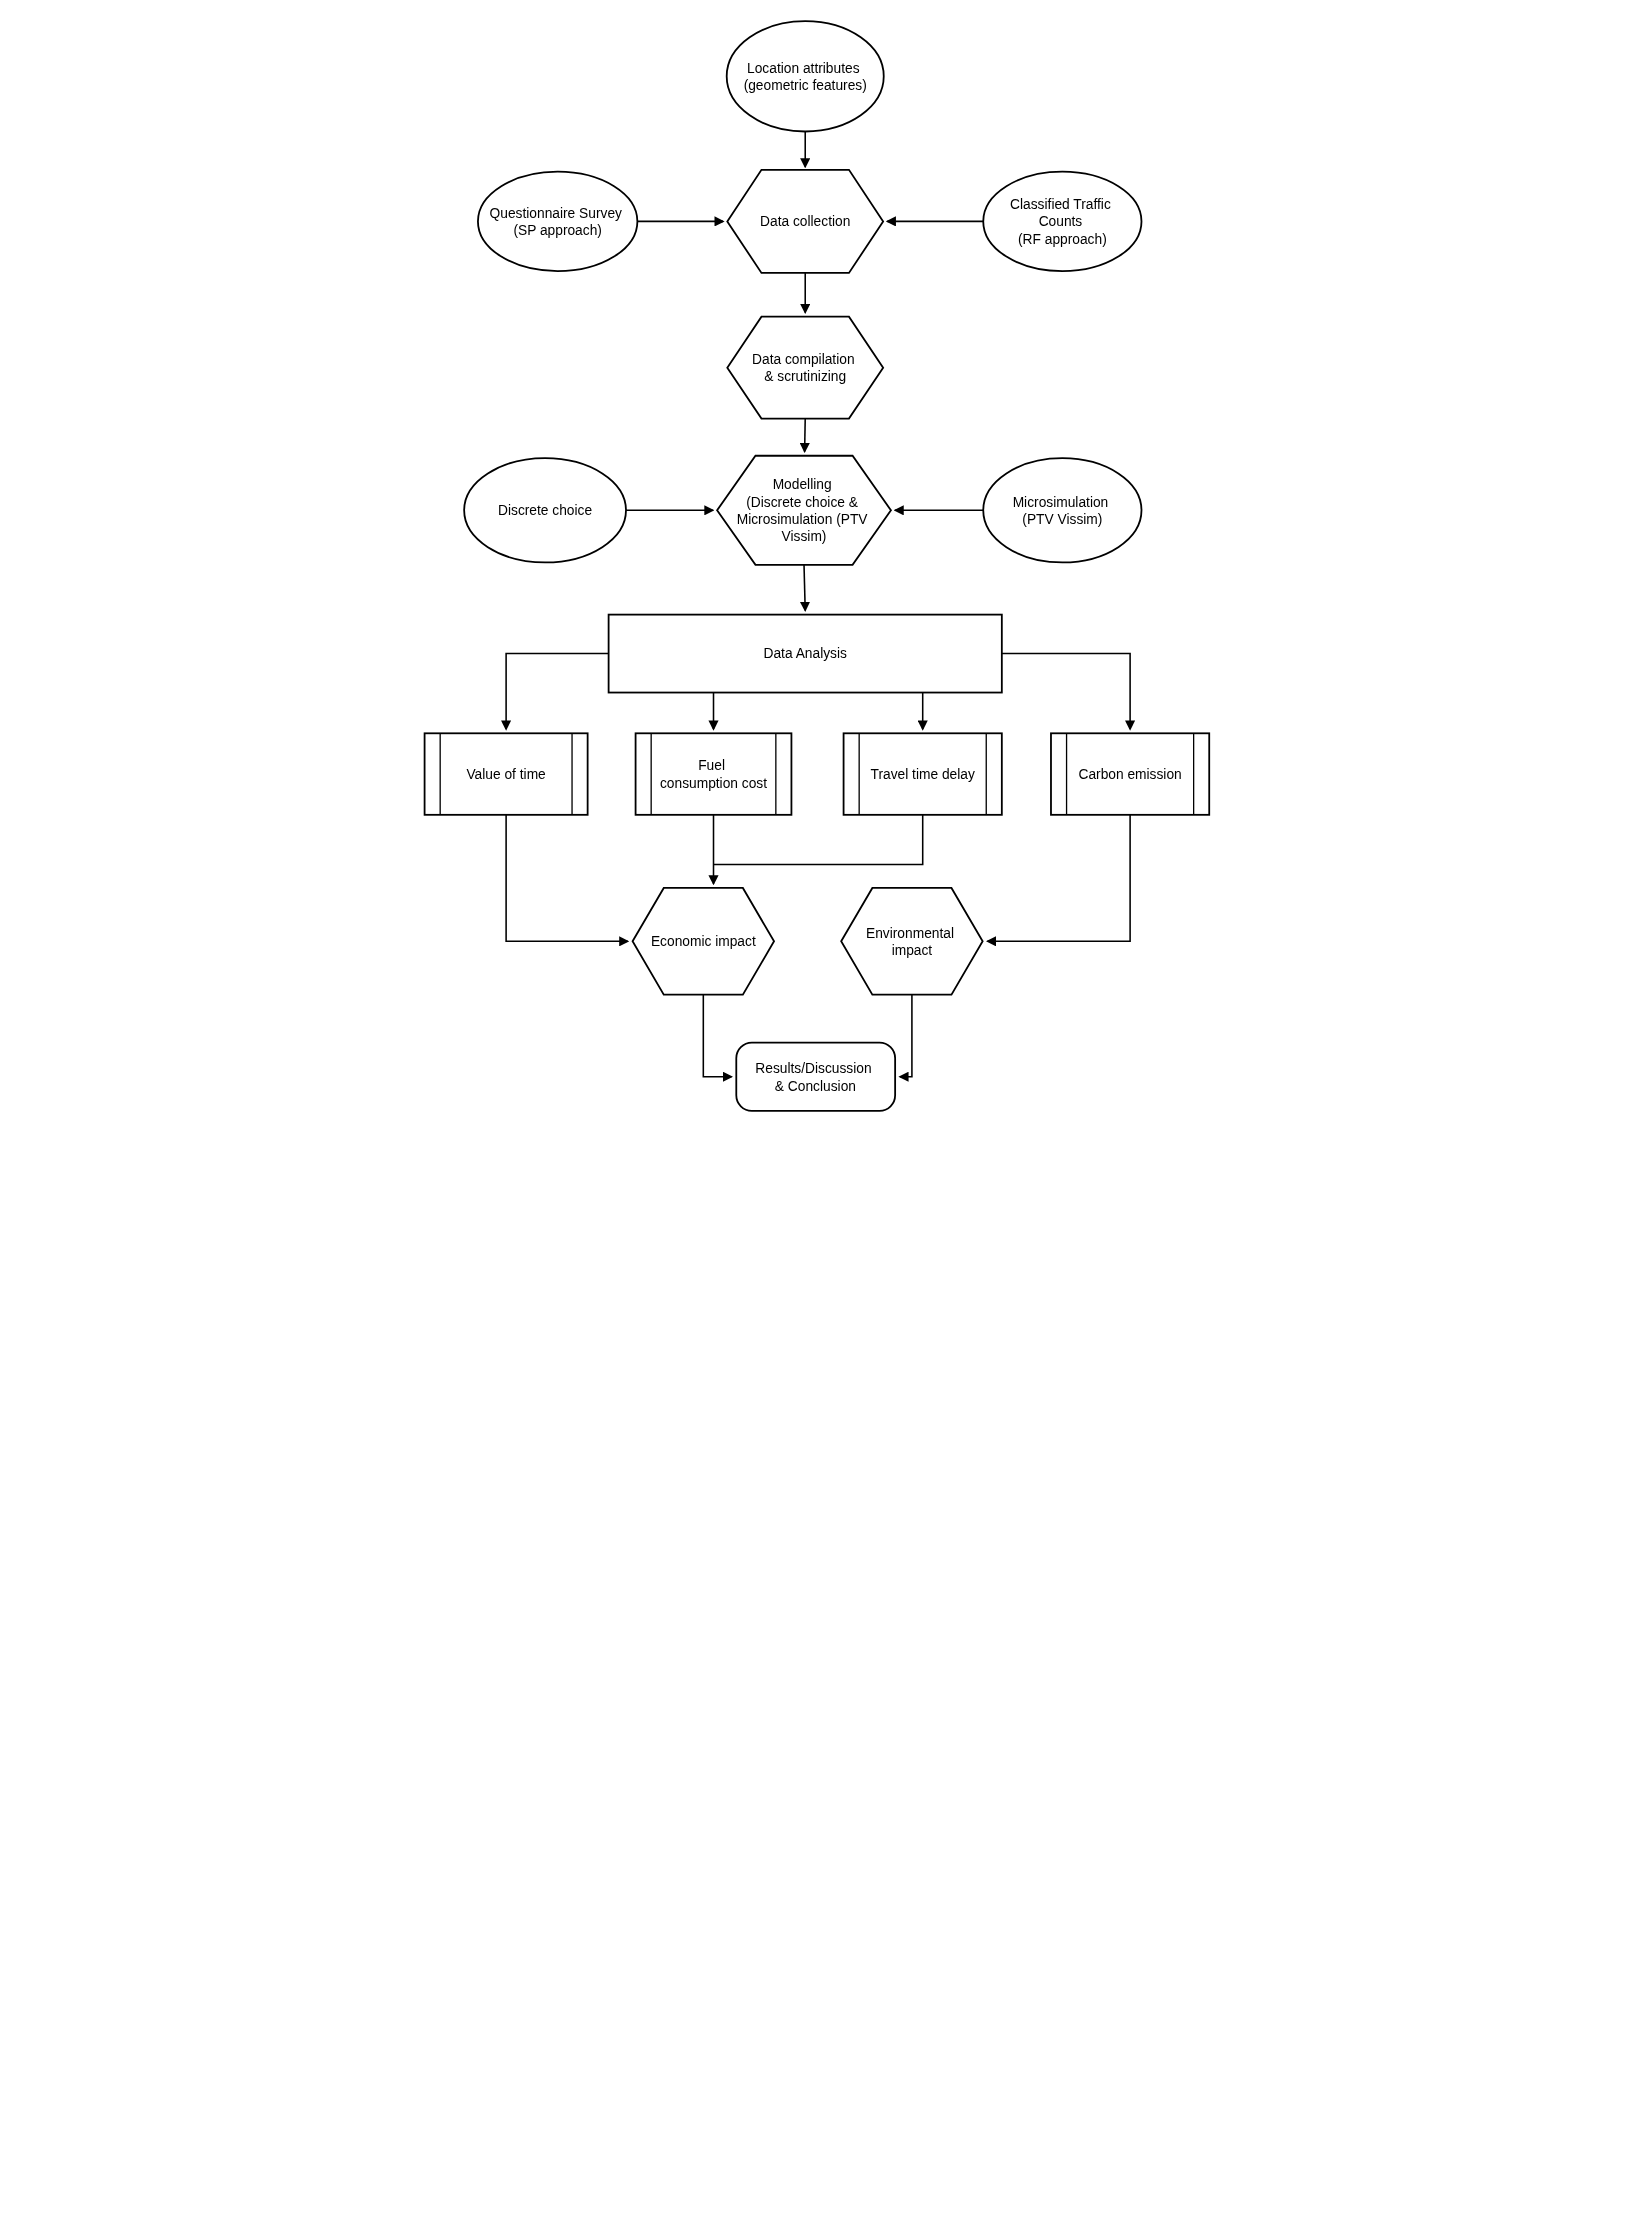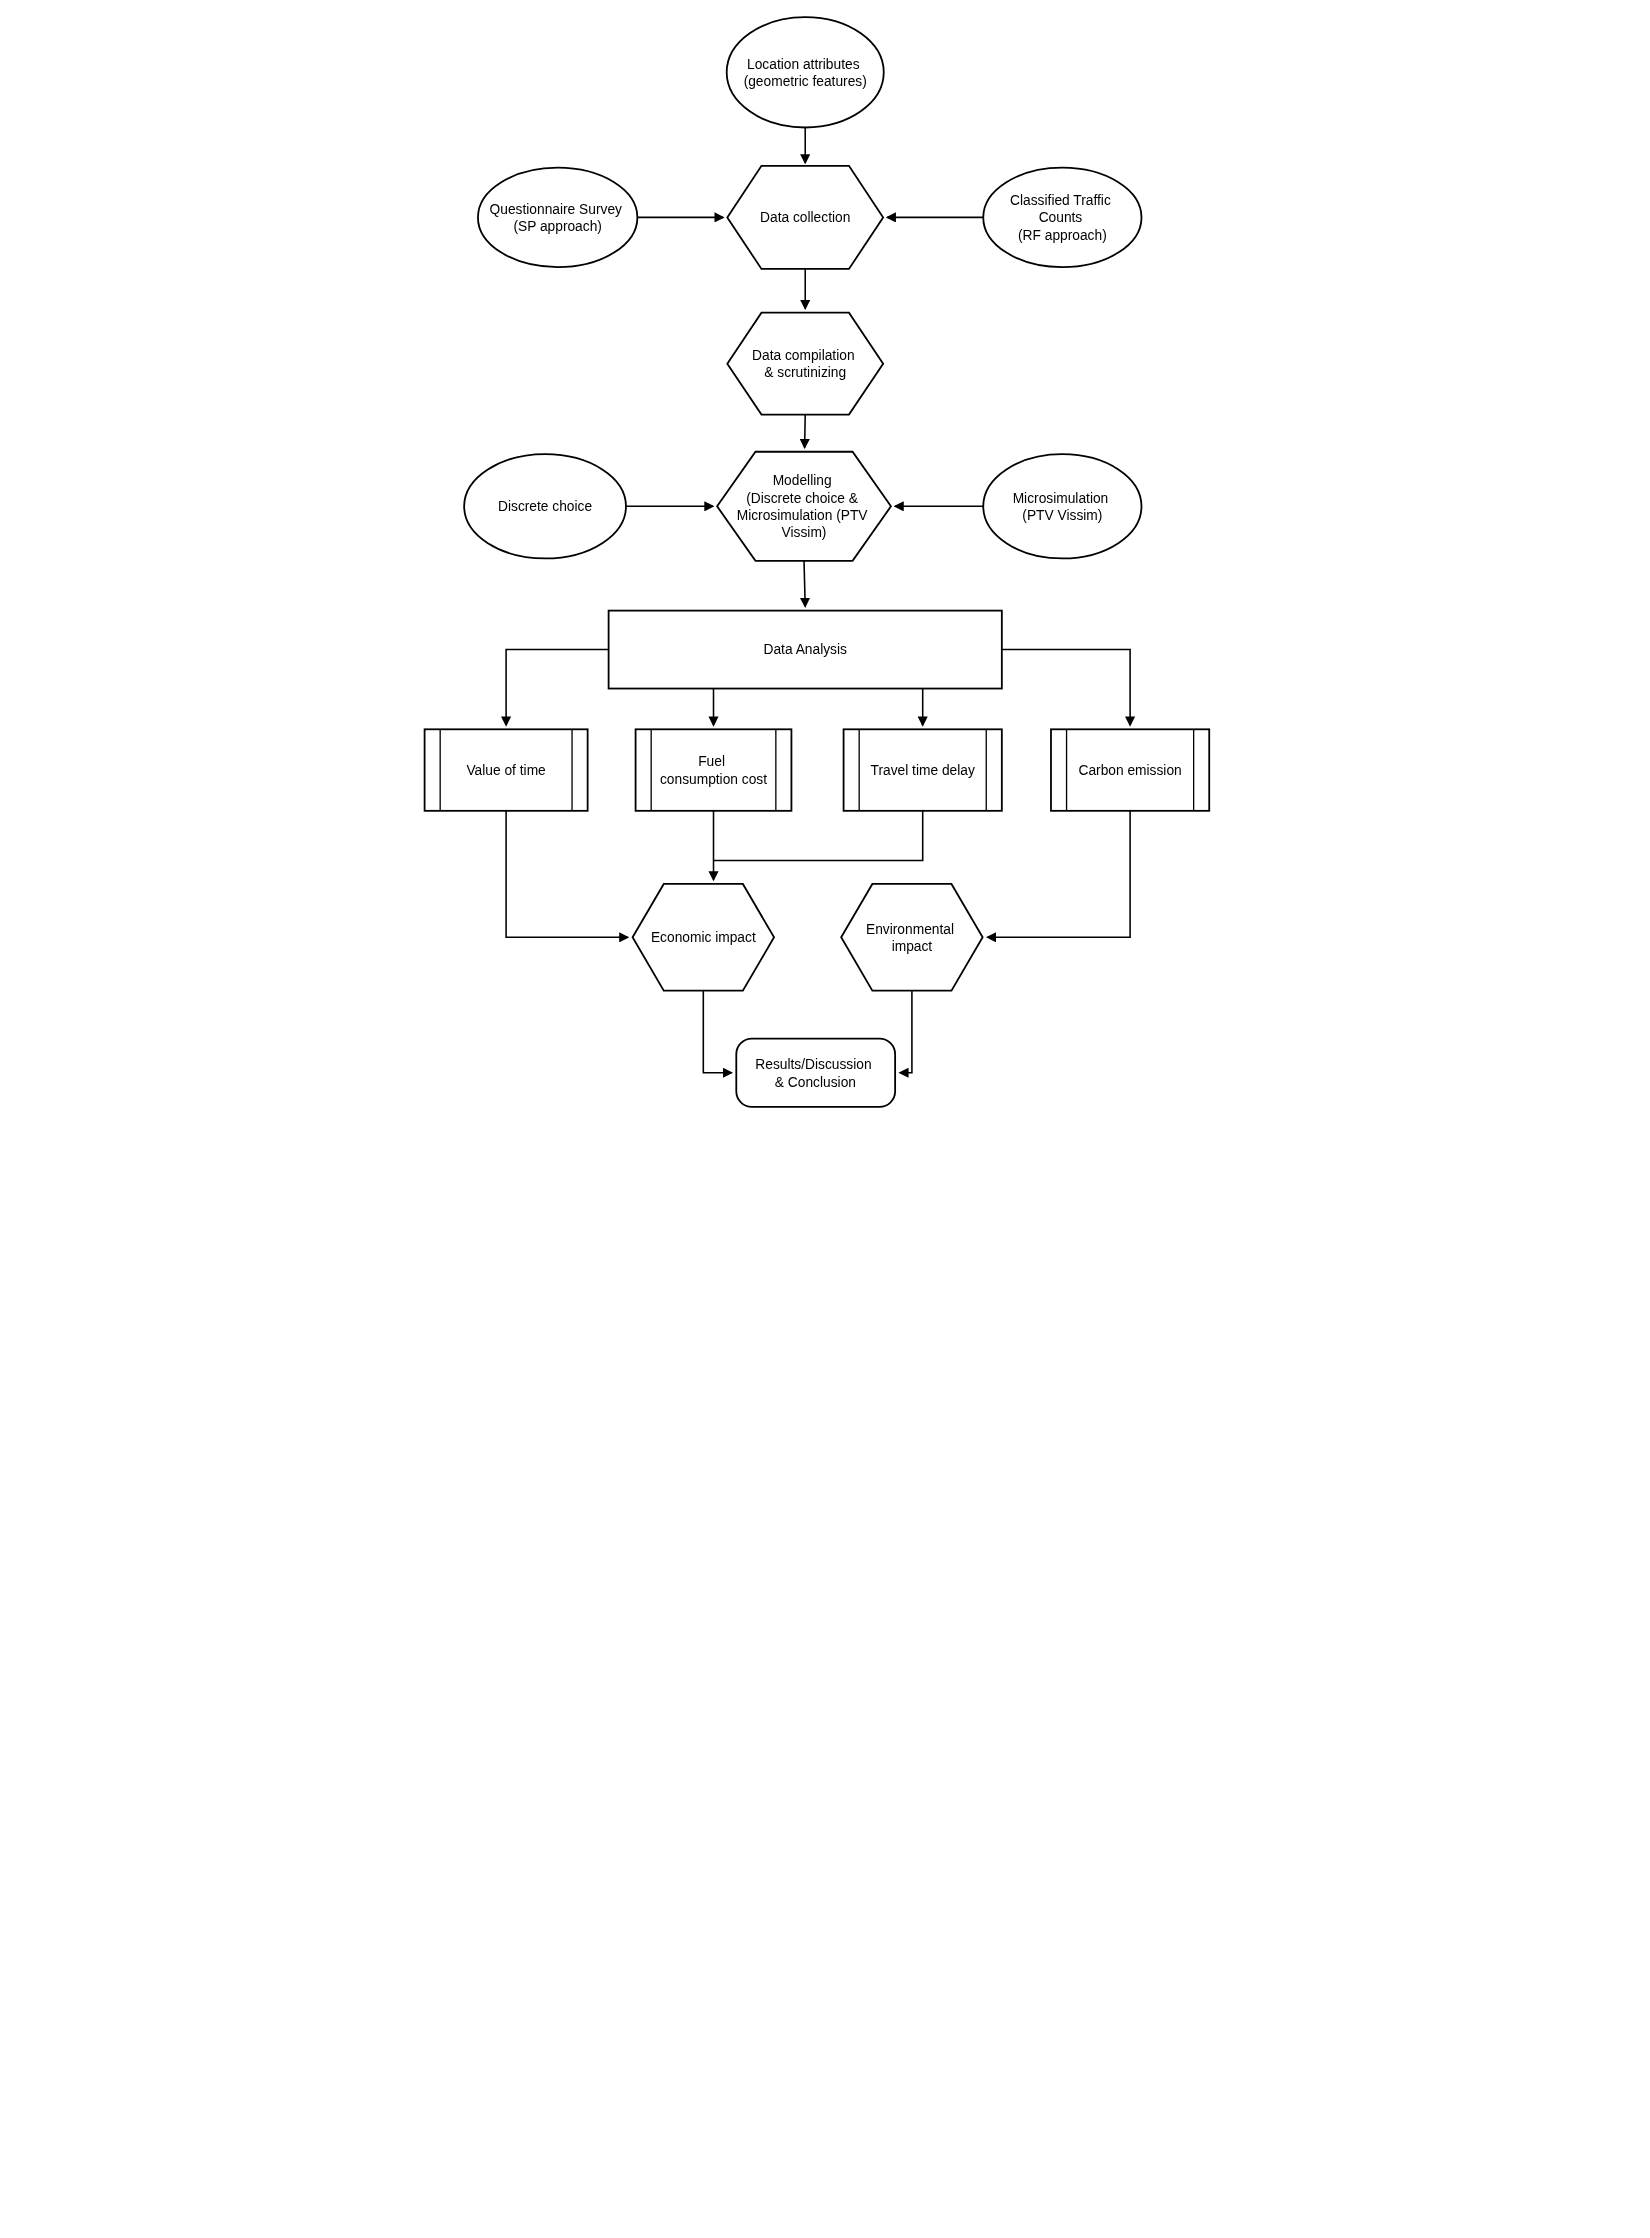--- a/index.html
+++ b/index.html
@@ -3,22 +3,22 @@
 <meta charset="utf-8">
 <style>
   html, body {
     margin: 0;
     padding: 0;
     background: #ffffff;
   }
   .stage {
     width: 100%;
     max-width: 826px;
-    margin: 8px auto;
-    padding: 2px 0;
+    margin: 0 auto;
+    padding: 14px 0;
   }
   svg {
     display: block;
     width: 100%;
     height: auto;
     font-family: "Liberation Sans", "DejaVu Sans", sans-serif;
   }
   .shape {
     fill: #ffffff;
     stroke: #000000;

